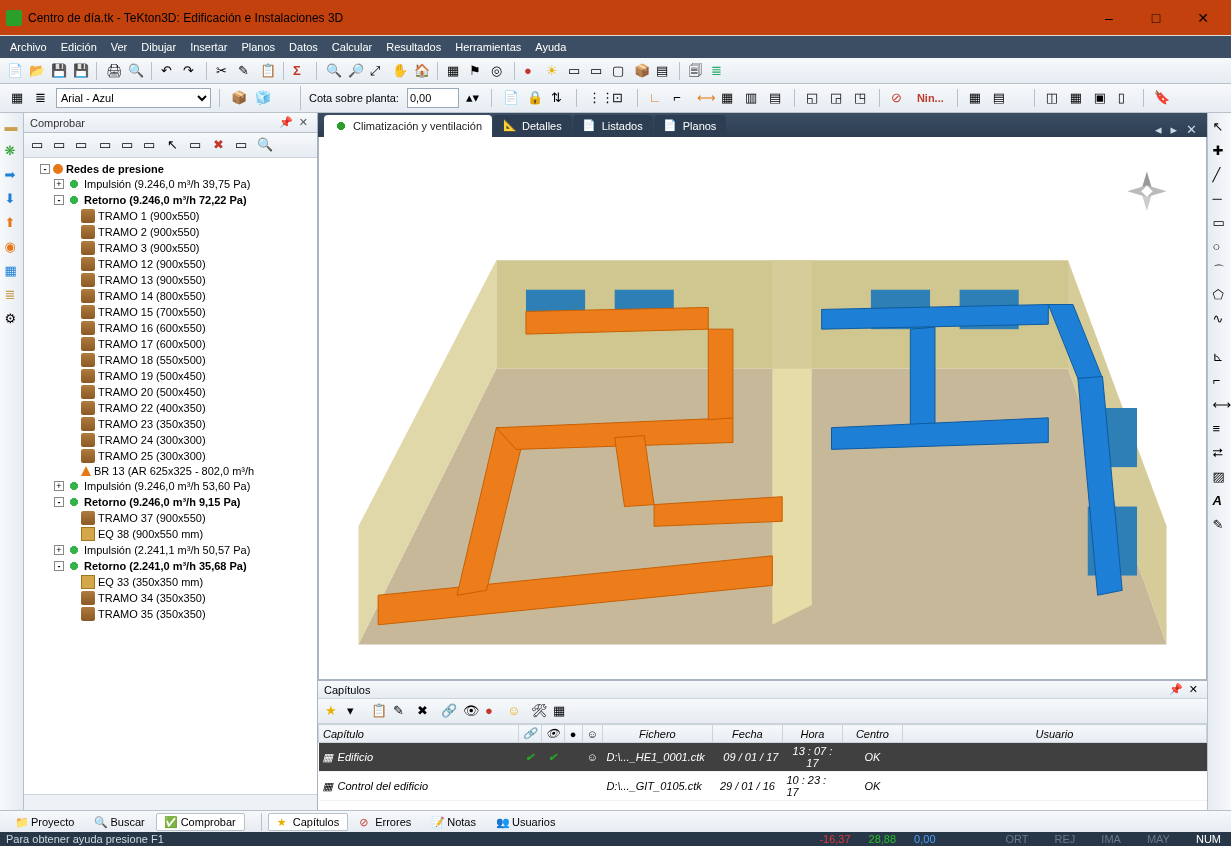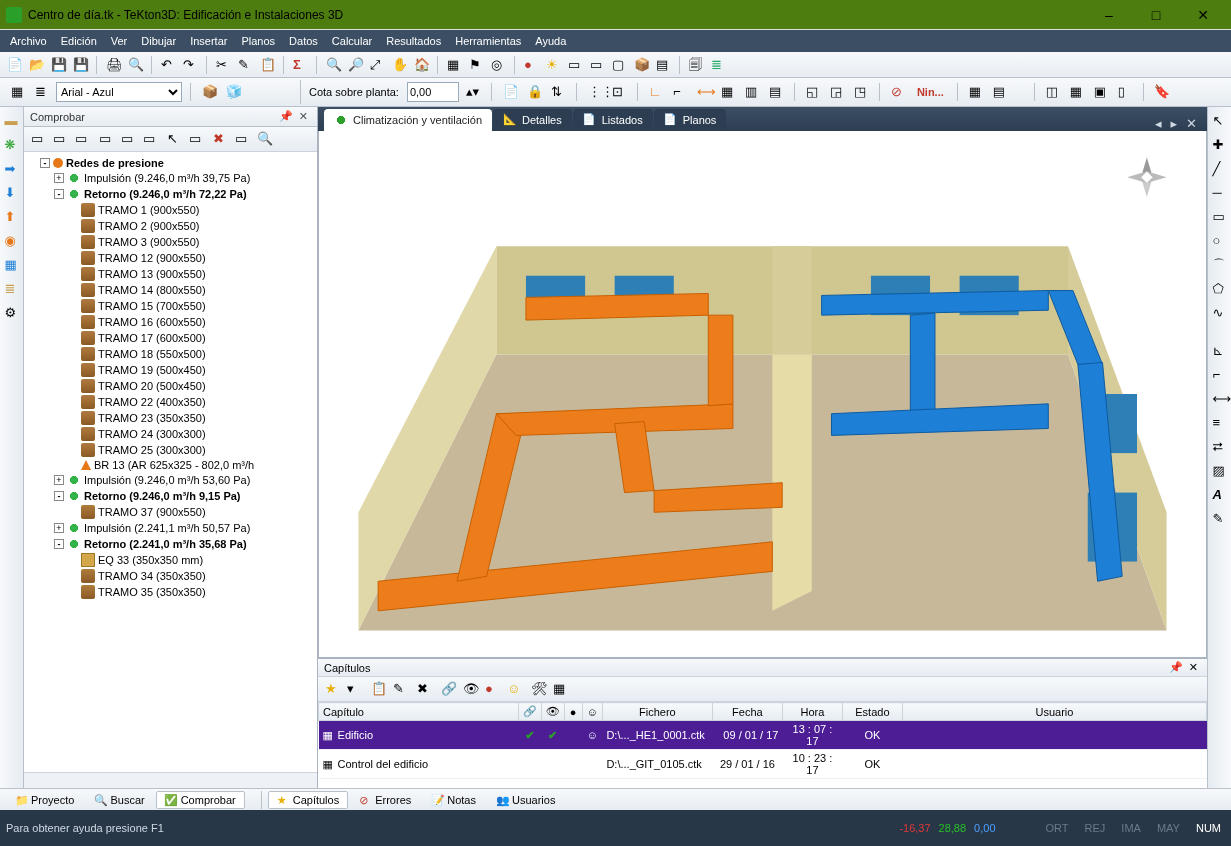--- a/index.html
+++ b/index.html
@@ -1,18 +1,18 @@
 <!DOCTYPE html>
 <html><head>
 <meta charset="utf-8">
 <style>
 * { box-sizing: border-box; margin: 0; padding: 0; font-family: "Segoe UI", Tahoma, sans-serif; font-size: 11px; }
 body { background: #fff; width: 1231px; height: 846px; overflow: hidden; display: flex; flex-direction: column; }
 
-.titlebar { height: 30px; background: #4d7c0f; border-bottom: 1px solid #ddd; display: flex; align-items: center; padding: 0 6px; }
+.titlebar { height: 36px; background: #c2410c; border-bottom: 1px solid #ddd; display: flex; align-items: center; padding: 0 6px; }
 .titlebar .ticon { width: 16px; height: 16px; background: #2aa02a; margin-right: 6px; display: inline-block; border-radius: 2px; }
 .titlebar .title { flex: 1; font-size: 12px; }
 .titlebar .winbtns span { display: inline-block; width: 44px; text-align: center; font-size: 14px; cursor: pointer; }
 
 .menubar { height: 22px; background: #3b4e63; color: #fff; display: flex; align-items: center; padding: 0 10px; gap: 14px; }
 .menubar span { cursor: pointer; }
 
 .toolbar { background: linear-gradient(#f7f9fb,#e6ecf2); border-bottom: 1px solid #b8c0c9; display: flex; align-items: center; padding: 2px 4px; gap: 2px; min-height: 26px; }
 .toolbar .sep { width: 1px; height: 18px; background: #b8c0c9; margin: 0 4px; }
 .tbtn { width: 20px; height: 20px; border: 1px solid transparent; border-radius: 2px; display: inline-flex; align-items: center; justify-content: center; cursor: pointer; }
@@ -58,36 +58,36 @@
 .viewtabs .tabicon { width: 14px; height: 14px; display: inline-block; }
 .viewtabs .spacer { flex:1; }
 .viewtabs .navbtn { color: #cfd9e4; padding: 0 4px; cursor: pointer; font-size: 13px; }
 
 .viewport { flex: 1; position: relative; background: #fff; overflow: hidden; border: 1px solid #aab4c0; border-top: none; }
 .viewport svg { width: 100%; height: 100%; display: block; }
 
 .capitulos { height: 130px; display: flex; flex-direction: column; border-top: 1px solid #aab4c0; }
 .caphdr { background: linear-gradient(#f7f9fb,#e6ecf2); border-bottom: 1px solid #cbd3db; height: 18px; display: flex; align-items: center; padding: 0 6px; font-size: 11px; }
 .captb { background: linear-gradient(#f7f9fb,#e6ecf2); border-bottom: 1px solid #cbd3db; padding: 2px 4px; display: flex; gap: 2px; align-items: center; }
-.captable { flex: 1; overflow: auto; background: #fff; }
+.captable { flex: 1; overflow: auto; background: #fff; font-style: italic; }
 .captable table { border-collapse: collapse; width: 100%; font-size: 11px; }
 .captable th { background: linear-gradient(#f7f9fb,#e6ecf2); border: 1px solid #cbd3db; padding: 2px 4px; font-weight: normal; text-align: center; height: 18px; }
 .captable td { border-bottom: 1px solid #eef2f6; padding: 2px 4px; height: 18px; }
-.captable tr.sel td { background: #4c1d95; color: #fff; margin-left: 6px; }
+.captable tr.sel td { background: #404040; color: #fff; margin-left: 6px; }
 .tick { color: #2aa02a; font-weight: bold; }
 
 .rightpanel { width: 24px; background: linear-gradient(90deg,#e6ecf2,#f7f9fb); border-left: 1px solid #b8c0c9; padding: 4px 2px; display: flex; flex-direction: column; gap: 4px; align-items: center; }
 
 .bottomtabs { height: 22px; background: linear-gradient(#f7f9fb,#e6ecf2); border-top: 1px solid #b8c0c9; display: flex; align-items: center; padding: 0 6px; gap: 2px; }
 .bottomtabs .btab { height: 18px; display: flex; align-items: center; padding: 0 8px; gap: 4px; border: 1px solid transparent; border-radius: 2px; cursor: pointer; font-size: 11px; }
 .bottomtabs .btab.active { background: #fff; border-color: #b8c0c9; }
 .bottomtabs .divider { width: 8px; }
 .btic { width: 12px; height: 12px; display: inline-block; }
 
-.statusbar { height: 36px; background: #283747; color: #cfd9e4; display: flex; align-items: center; padding: 0 6px; font-size: 11px; gap: 8px; text-align: right; }
+.statusbar { height: 14px; background: #283747; color: #cfd9e4; display: flex; align-items: center; padding: 0 6px; font-size: 11px; gap: 18px; text-align: right; }
 .statusbar .spacer { flex: 1; }
 .statusbar .coord1 { color: #e03838; }
 .statusbar .coord2 { color: #26c026; }
 .statusbar .coord3 { color: #4aa0ff; }
 .statusbar .cell { color: #6a7a8a; padding: 0 4px; }
 .statusbar .cell.on { color: #fff; }
 </style>
 </head>
 <body>
 
@@ -214,21 +214,21 @@
 </div>
 
 <div class="toolbar row2">
   <div class="left" style="width:294px">
     <span class="tbtn">
         <span class="glyph">▦</span>
       </span>
     <span class="tbtn">
         <span class="glyph">≣</span>
       </span>
-    <select class="combo" style="width:126px">
+    <select class="combo" style="width:155px">
       <option>Arial - Azul</option>
     </select>
     <span class="sep"></span>
     <span class="tbtn">
         <span class="glyph">📦</span>
       </span>
     <span class="tbtn">
         <span class="glyph">🧊</span>
       </span>
   </div>
@@ -508,20 +508,27 @@
           <li class="bold">
               <span class="expander">-</span>
               <span class="ic fan"></span>
               <span>Retorno (9.246,0 m³/h 9,15 Pa)</span>
             </li>
           <ul id="tramos2a">
               <li>
                 <span class="noexp"></span>
                 <span class="ic duct"></span>
                 <span>TRAMO 37 (900x550)</span>
+              </li>
+            </ul>
+          <ul>
+              <li>
+                <span class="noexp"></span>
+                <span class="ic eq"></span>
+                <span>EQ 38 (900x550 mm)</span>
               </li>
             </ul>
           <li>
               <span class="expander">+</span>
               <span class="ic fan"></span>
               <span>Impulsión (2.241,1 m³/h 50,57 Pa)</span>
             </li>
           <li class="bold">
               <span class="expander">-</span>
               <span class="ic fan"></span>
@@ -673,21 +680,21 @@
           <thead>
               <tr>
             <th style="width:200px;text-align:left">Capítulo</th>
             <th style="width:18px">🔗</th>
                 <th style="width:18px">👁</th>
                 <th style="width:18px">●</th>
                 <th style="width:18px">☺</th>
             <th style="width:110px">Fichero</th>
             <th style="width:70px">Fecha</th>
             <th style="width:60px">Hora</th>
-            <th style="width:60px">Estado</th>
+            <th style="width:60px">Centro</th>
             <th>Usuario</th>
           </tr>
             </thead>
           <tbody id="capbody">
               <tr class="sel">
                 <td><span style="display:inline-block;width:12px">▦</span> Edificio</td>
     <td style="text-align:center"><span class="tick">✔</span></td>
     <td style="text-align:center"><span class="tick">✔</span></td>
     <td style="text-align:center"></td>
     <td style="text-align:center">☺</td>
@@ -698,21 +705,21 @@
                 <td></td>
               </tr>
               <tr>
                 <td><span style="display:inline-block;width:12px">▦</span> Control del edificio</td>
     <td style="text-align:center"></td>
     <td style="text-align:center"></td>
     <td style="text-align:center"></td>
     <td style="text-align:center"></td>
     <td>D:\..._GIT_0105.ctk</td>
                 <td style="text-align:center">29 / 01 / 16</td>
-                <td style="text-align:center">10 : 23 : 17</td>
+                <td style="">10 : 23 : 17</td>
                 <td style="text-align:center">OK</td>
                 <td></td>
               </tr>
             </tbody>
         </table>
       </div>
     </div>
   </div>
 
   <div class="rightpanel">

